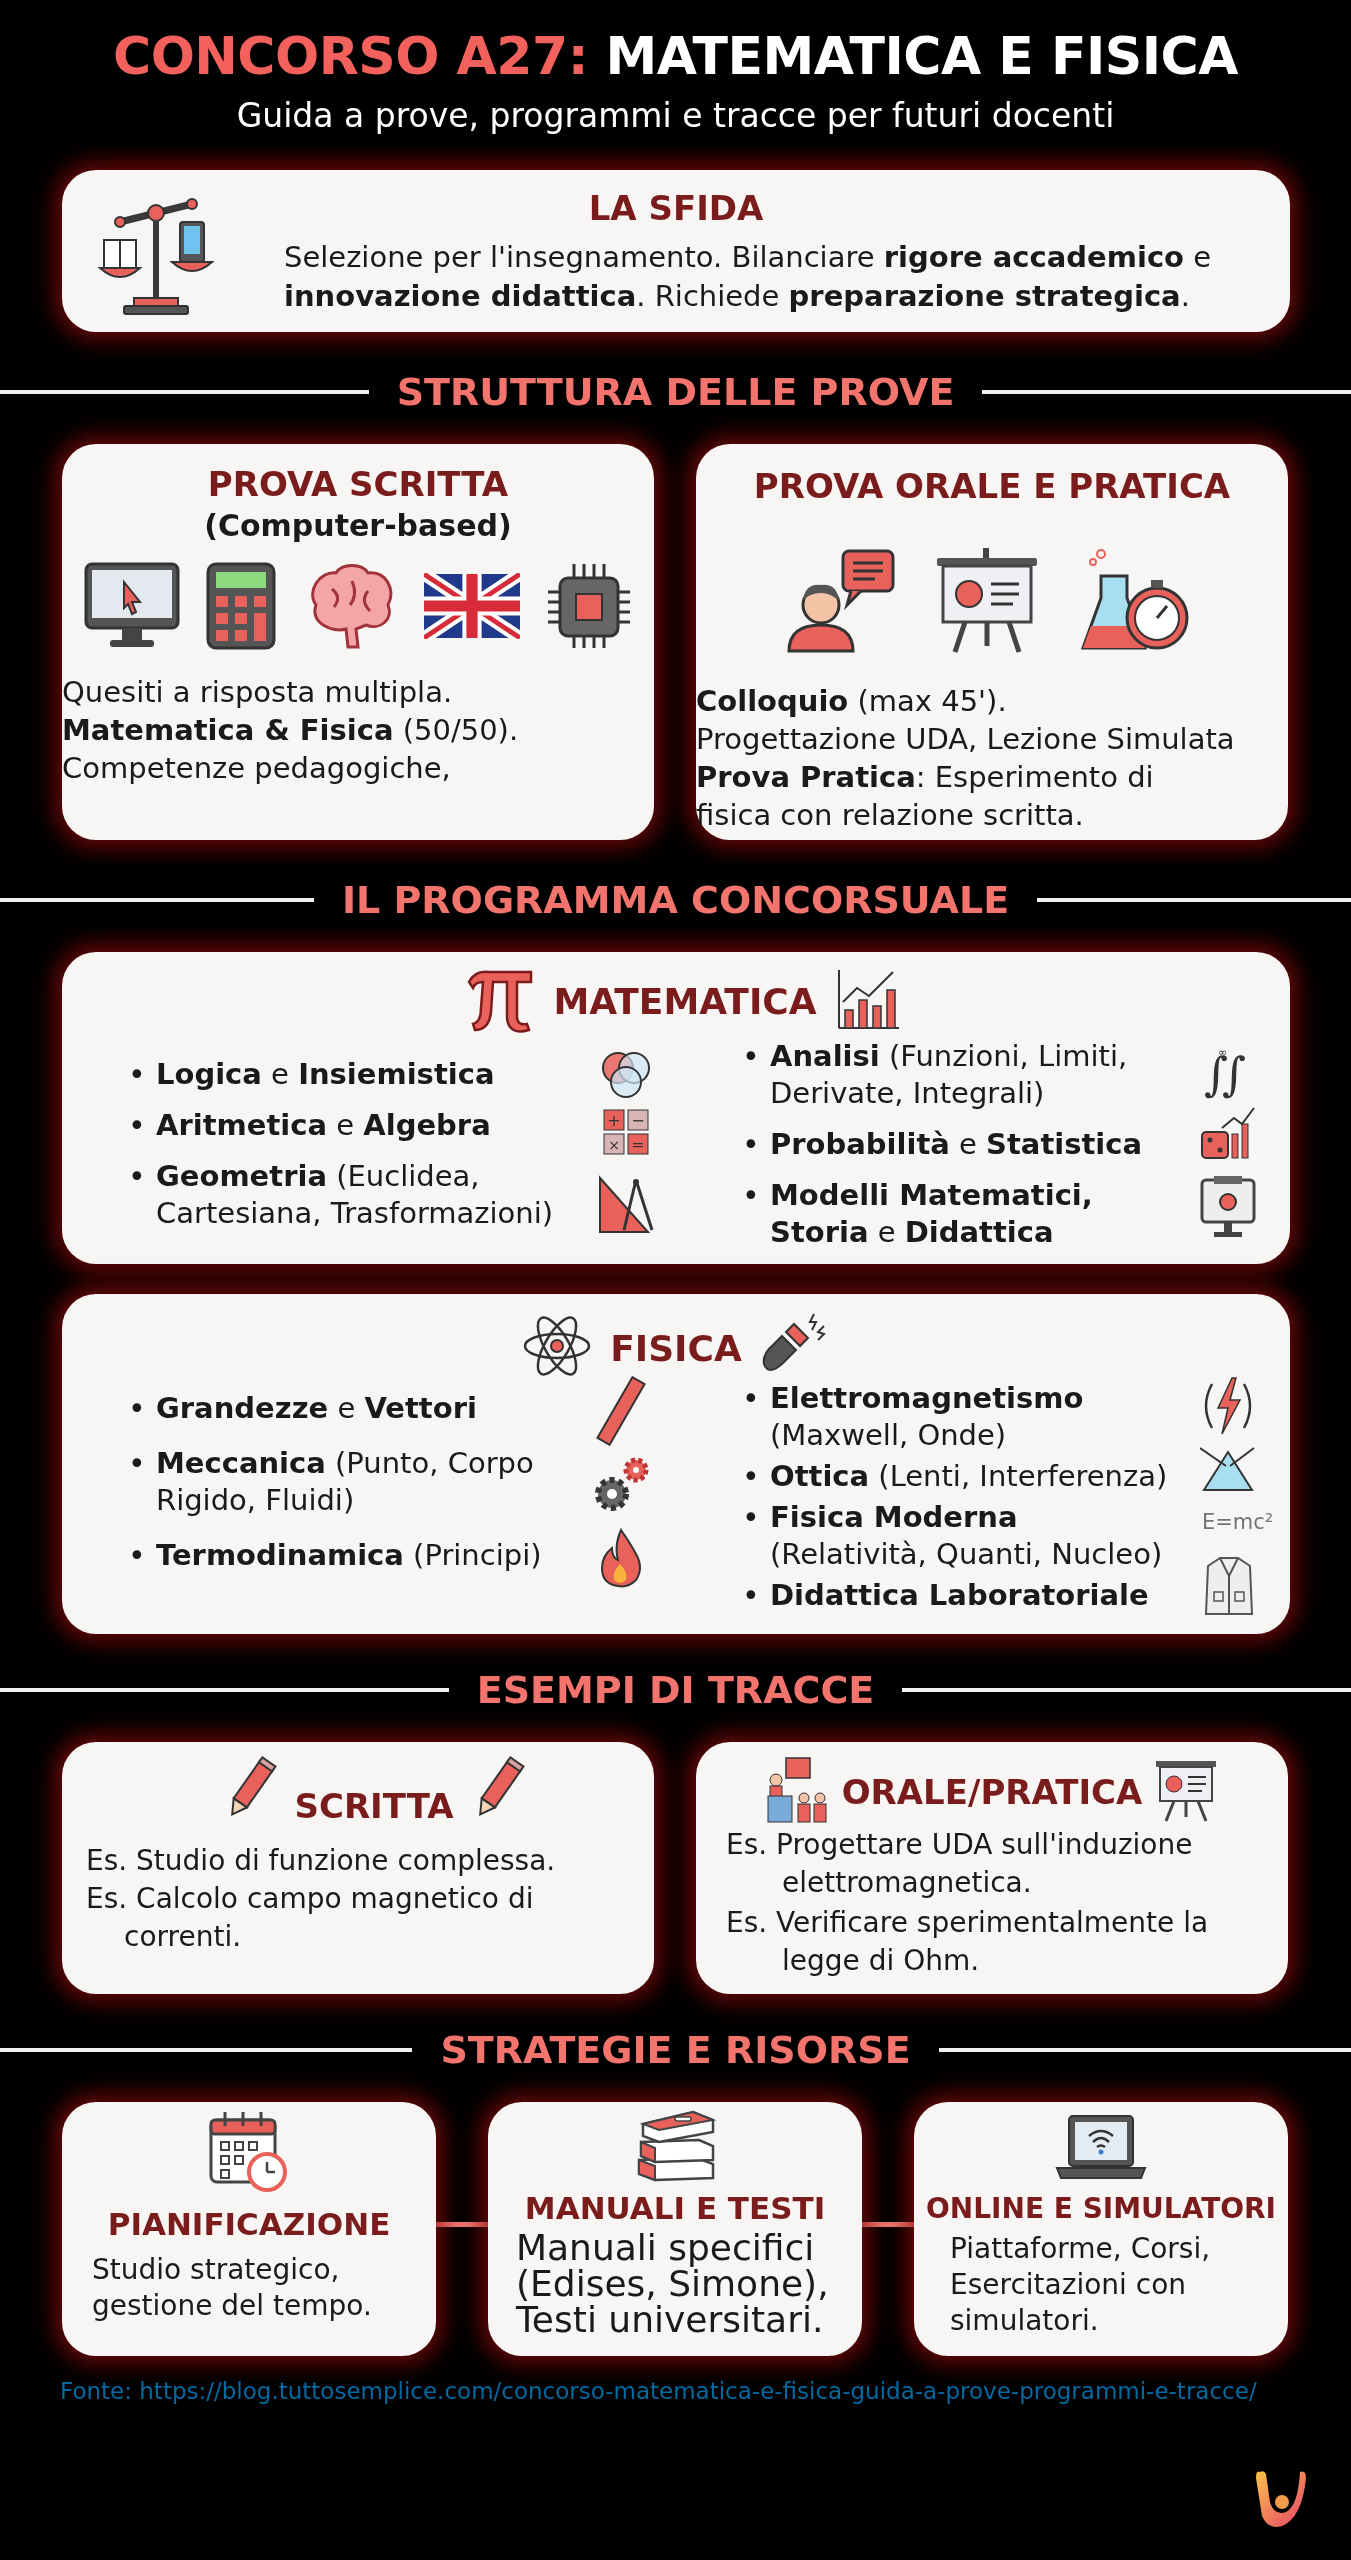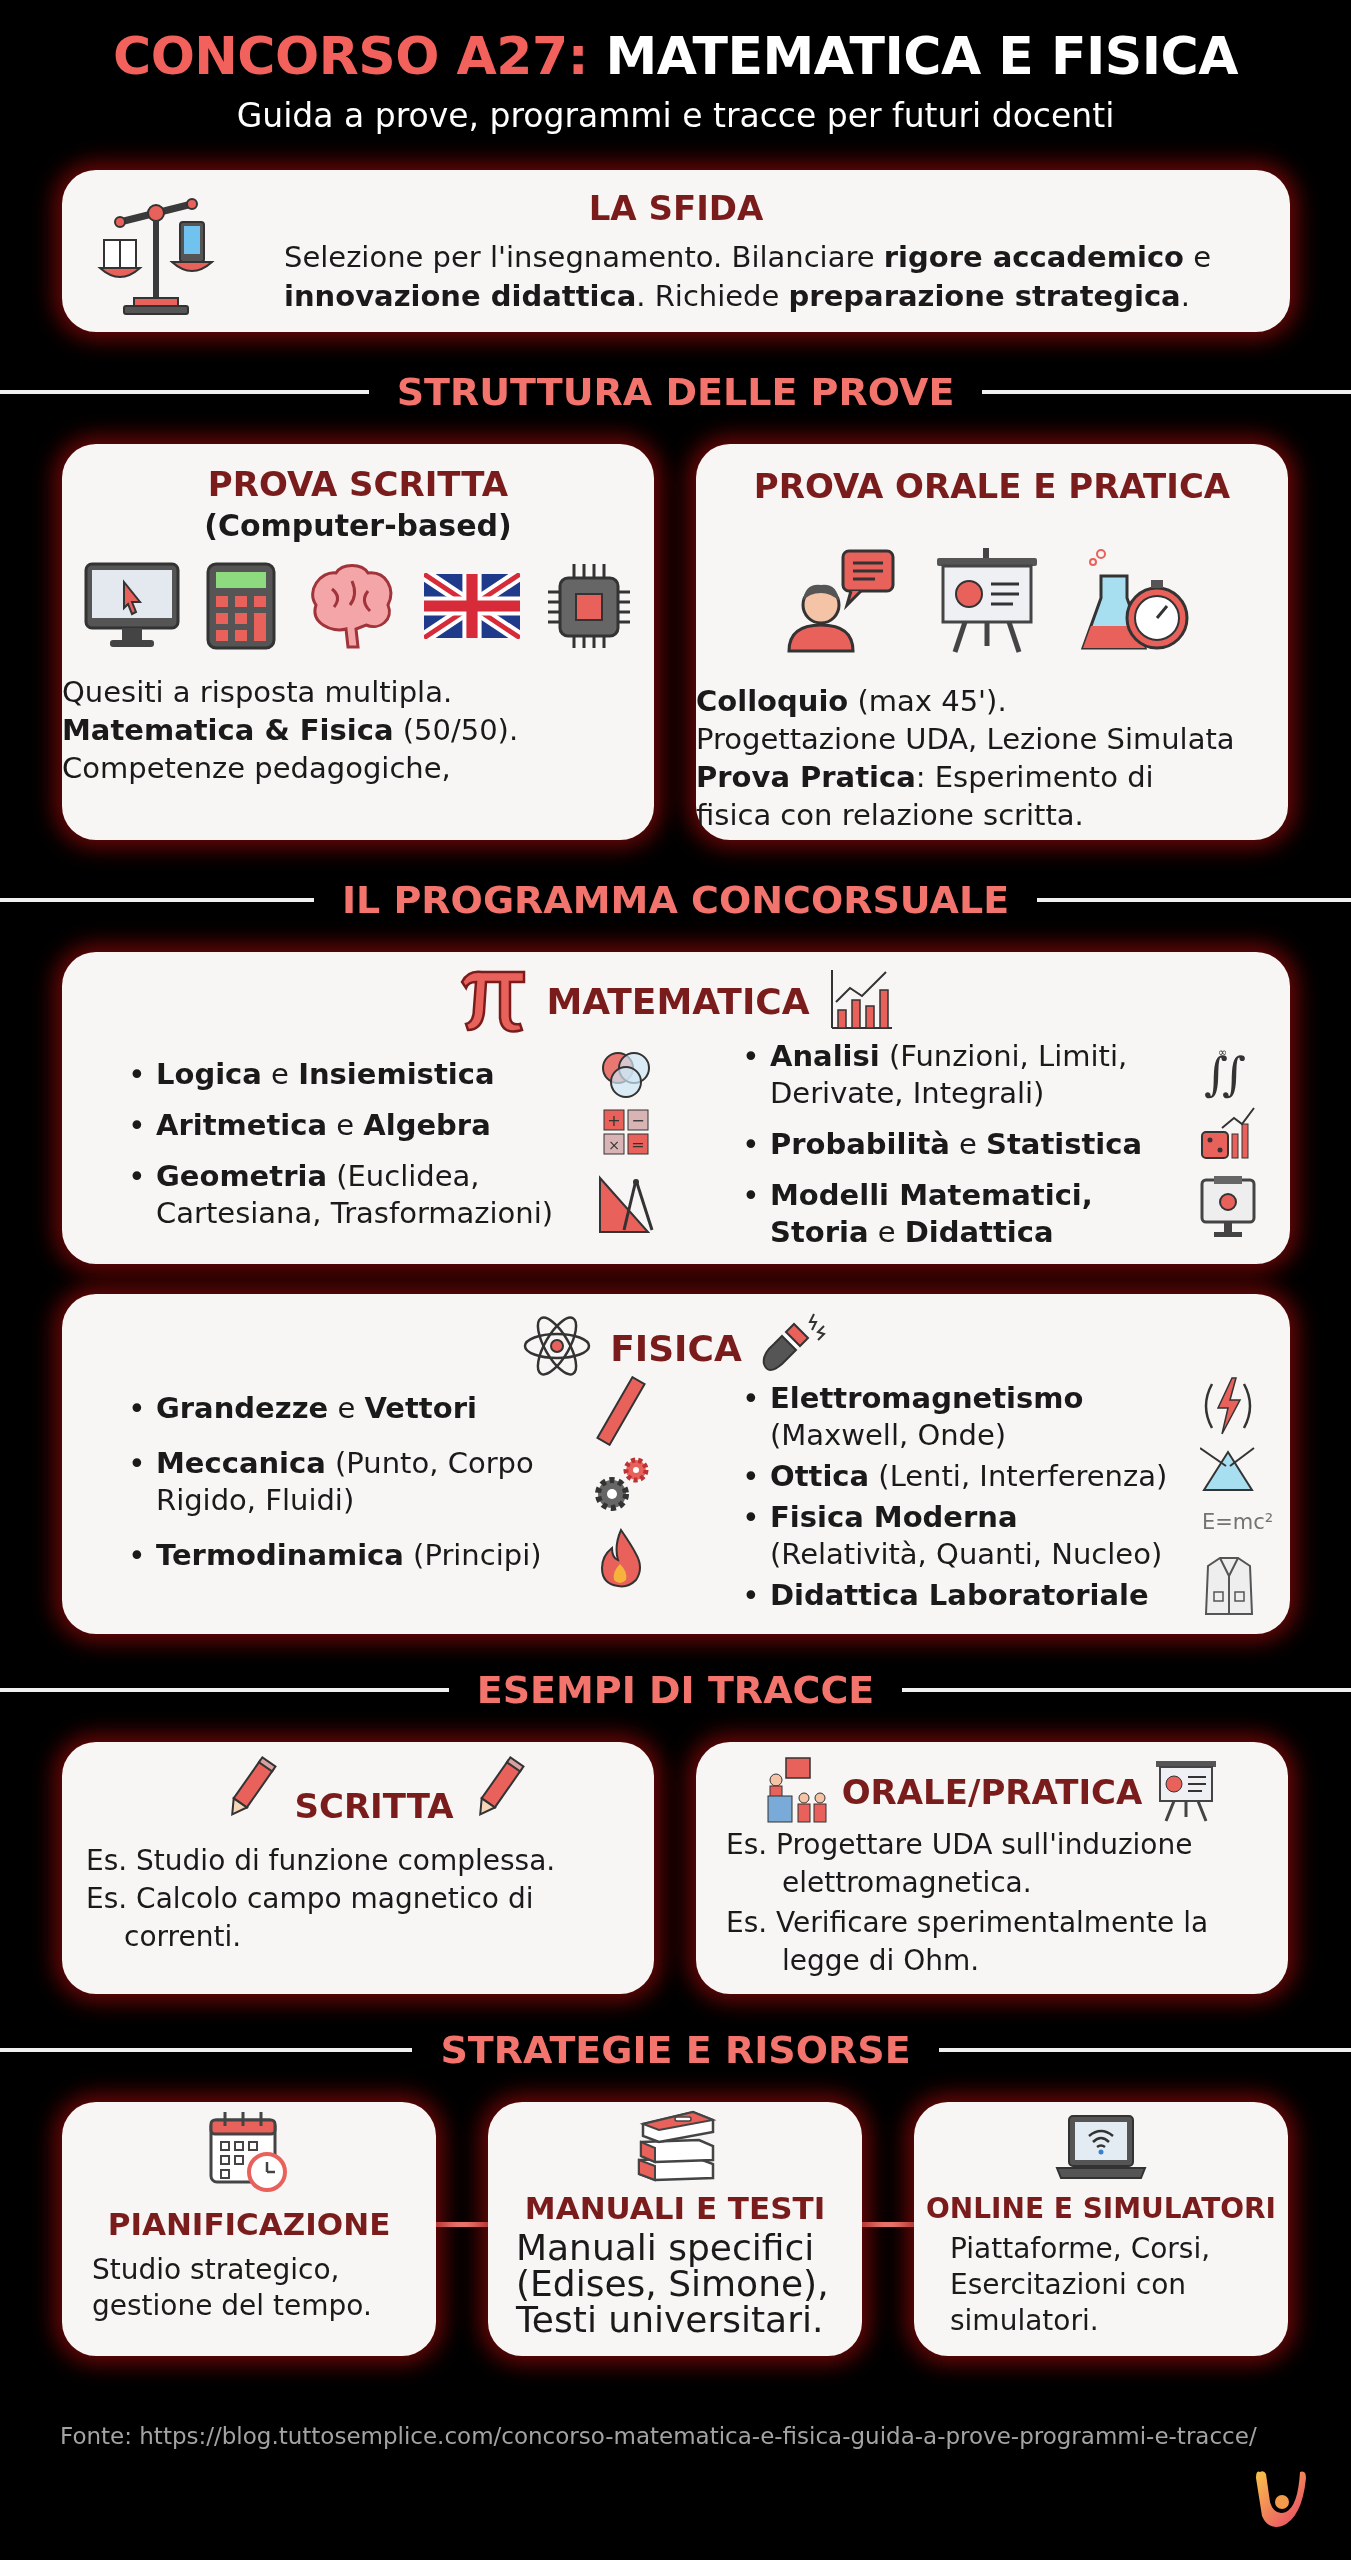--- a/index.html
+++ b/index.html
@@ -28,21 +28,21 @@
   .icon { display: inline-block; }
 
   ul.topics { list-style: none; }
   ul.topics li { position: relative; padding-left: 32px; font-size: 29px; line-height: 37px; margin-bottom: 14px; }
   ul.topics li::before { content: "•"; position: absolute; left: 4px; top: 0; font-size: 30px; }
   .topic-icon { position: absolute; }
 
   .example { font-size: 28px; line-height: 38px; padding-left: 56px; text-indent: -56px; }
 
   .connector { position: absolute; height: 5px; background: #f07a72; }
-  .footer { position: absolute; top: 2378px; left: 60px; color: #a3a3a3; font-size: 23px; margin-top: 45px; }
+  .footer { position: absolute; top: 2378px; left: 60px; color: #0369a1; font-size: 23px; }
 </style>
 </head>
 <body>
 
 <div class="title">
   <span class="accent">CONCORSO A27:</span>
   <span class="white">MATEMATICA E FISICA</span>
 </div>
 <div class="subtitle">Guida a prove, programmi e tracce per futuri docenti</div>
 
@@ -194,21 +194,21 @@
   </div>
 </div>
 
 <div class="section-head" style="top:876px;">
   <div class="line"></div>
   <div class="text">IL PROGRAMMA CONCORSUALE</div>
   <div class="line"></div>
 </div>
 
 <div class="card" style="top:952px;left:62px;width:1228px;height:312px;">
-  <div style="position:absolute;top:12px;left:0;width:100%;display:flex;justify-content:center;align-items:center;gap:18px;">
+  <div style="position:absolute;top:12px;left:7px;width:100%;display:flex;justify-content:center;align-items:center;gap:18px;">
     <span class="icon">
       <svg width="70" height="70" viewBox="0 0 70 70">
           <path d="M4 18 Q10 6 24 8 L66 8 L66 18 L52 18 L52 52 Q52 62 62 60 L64 66 Q44 72 42 54 L42 18 L28 18 L26 48 Q24 66 10 66 L8 60 Q16 58 16 44 L18 18 Q10 18 8 24 Z" fill="#e8615b" stroke="#7a1c1c" stroke-width="2.5"></path>
         </svg>
     </span>
     <span class="card-title" style="font-size:36px;">MATEMATICA</span>
     <span class="icon">
       <svg width="66" height="66" viewBox="0 0 66 66">
           <line x1="4" y1="4" x2="4" y2="62" stroke="#333" stroke-width="2"></line>
           <line x1="4" y1="62" x2="64" y2="62" stroke="#333" stroke-width="2"></line>

